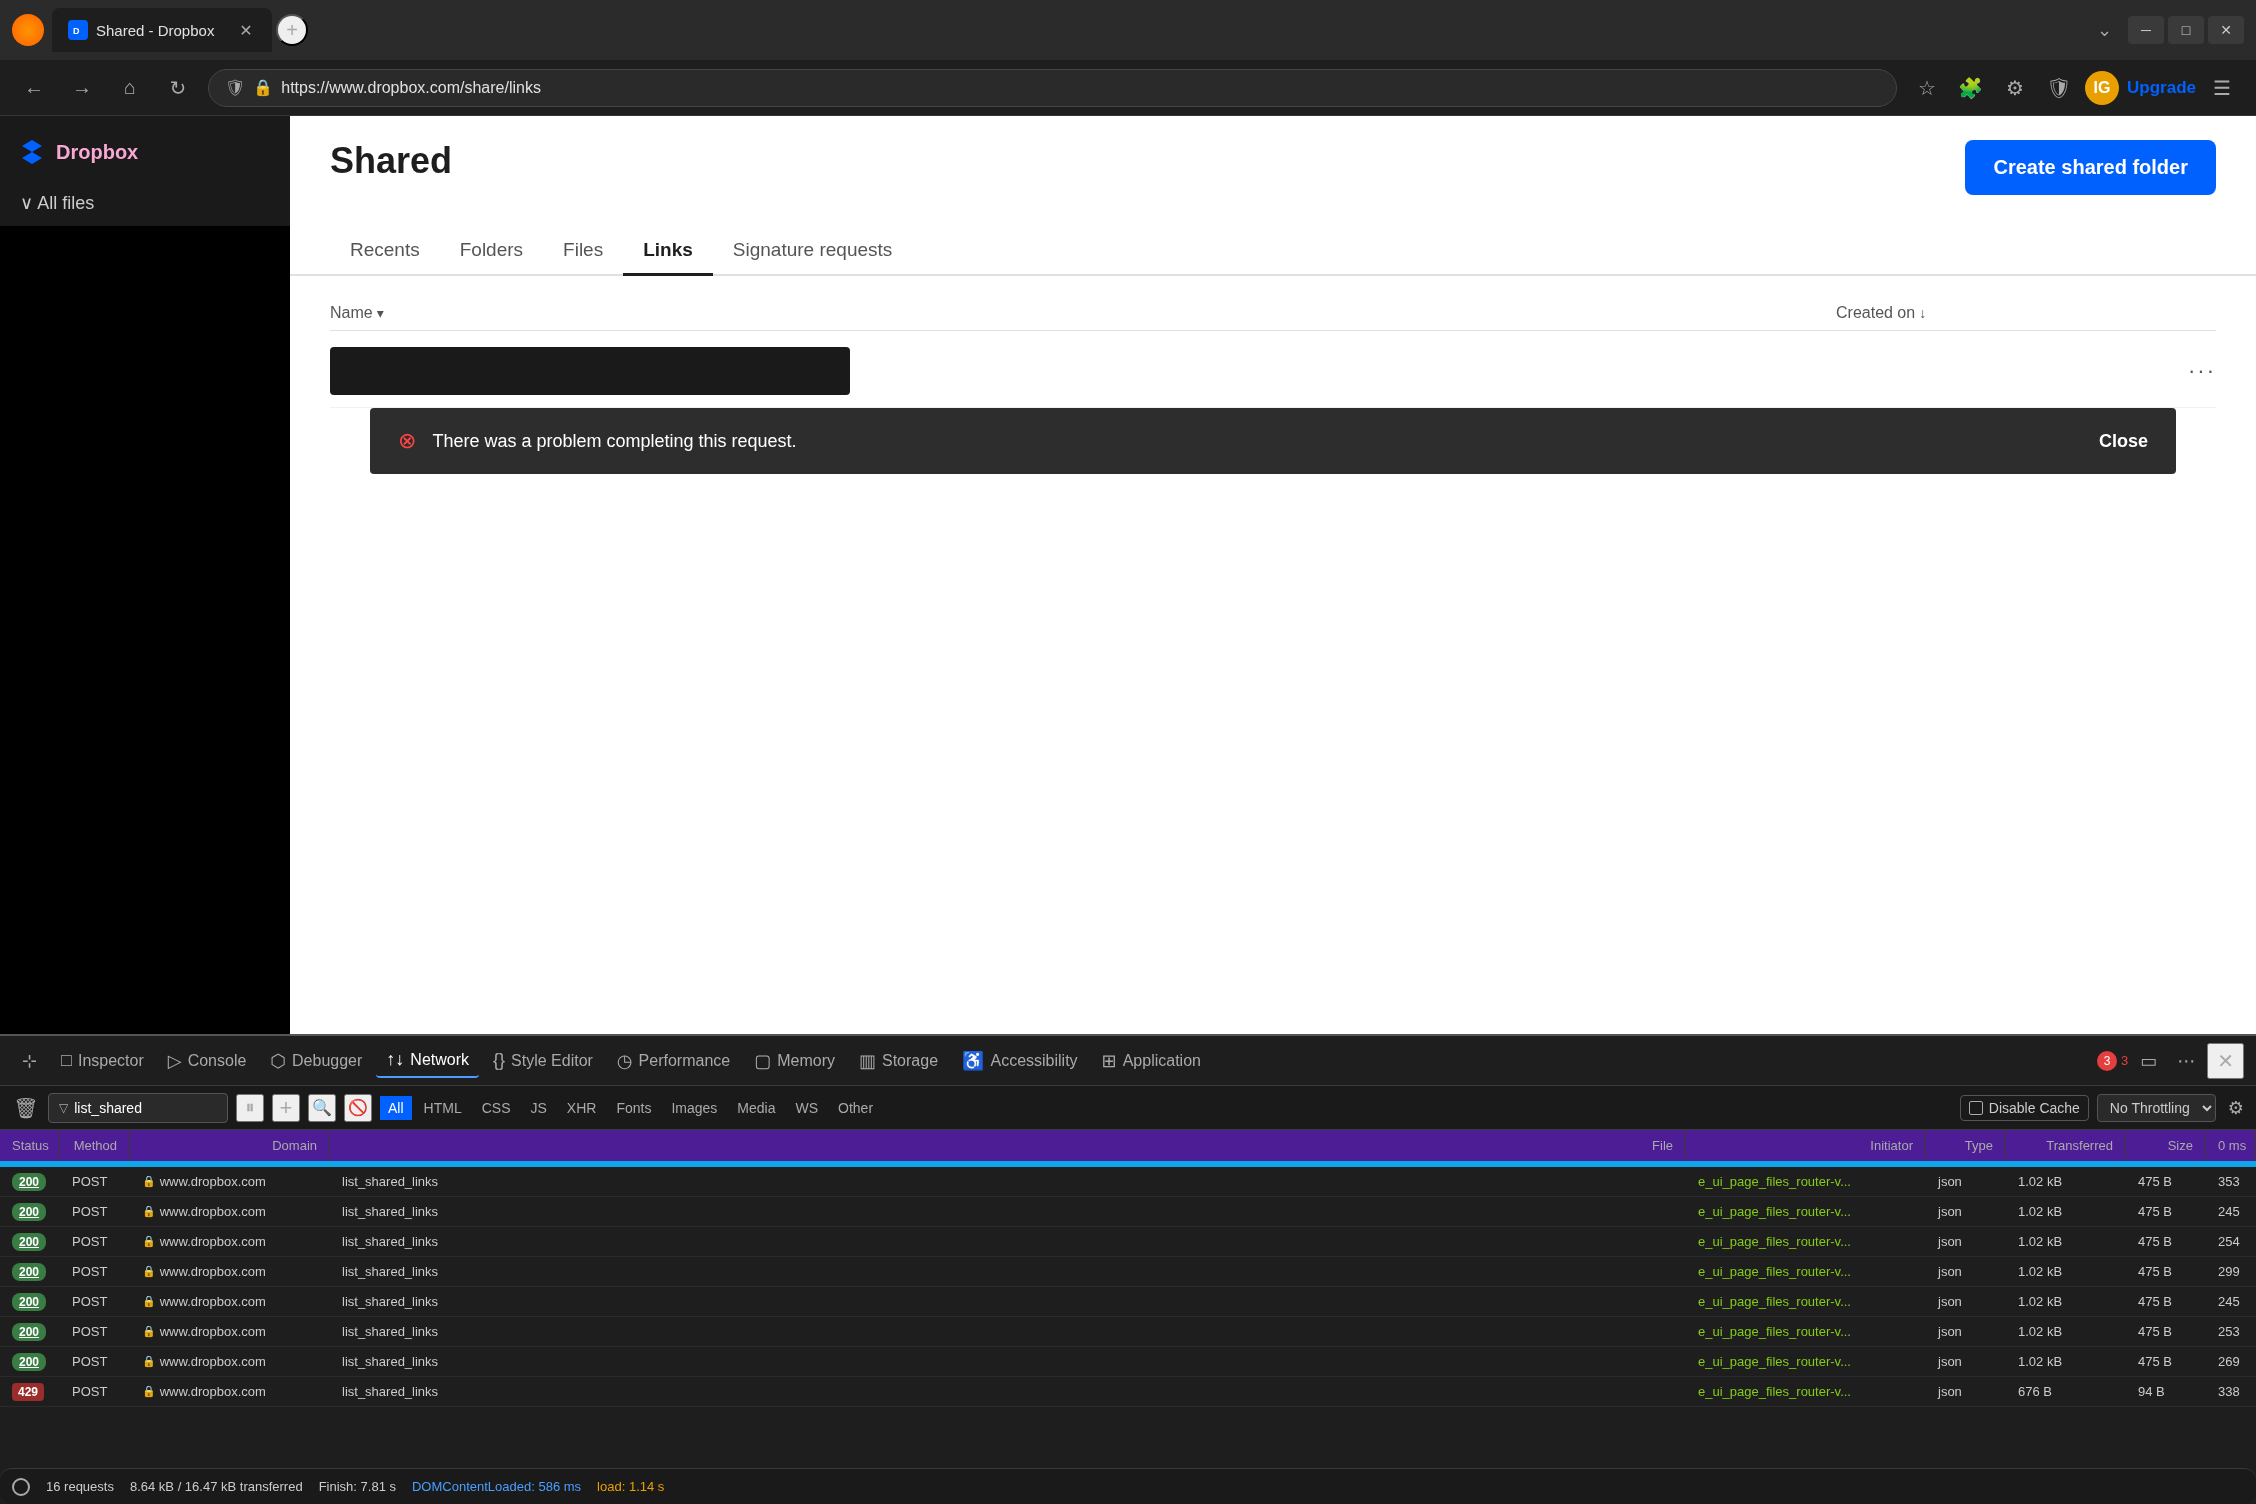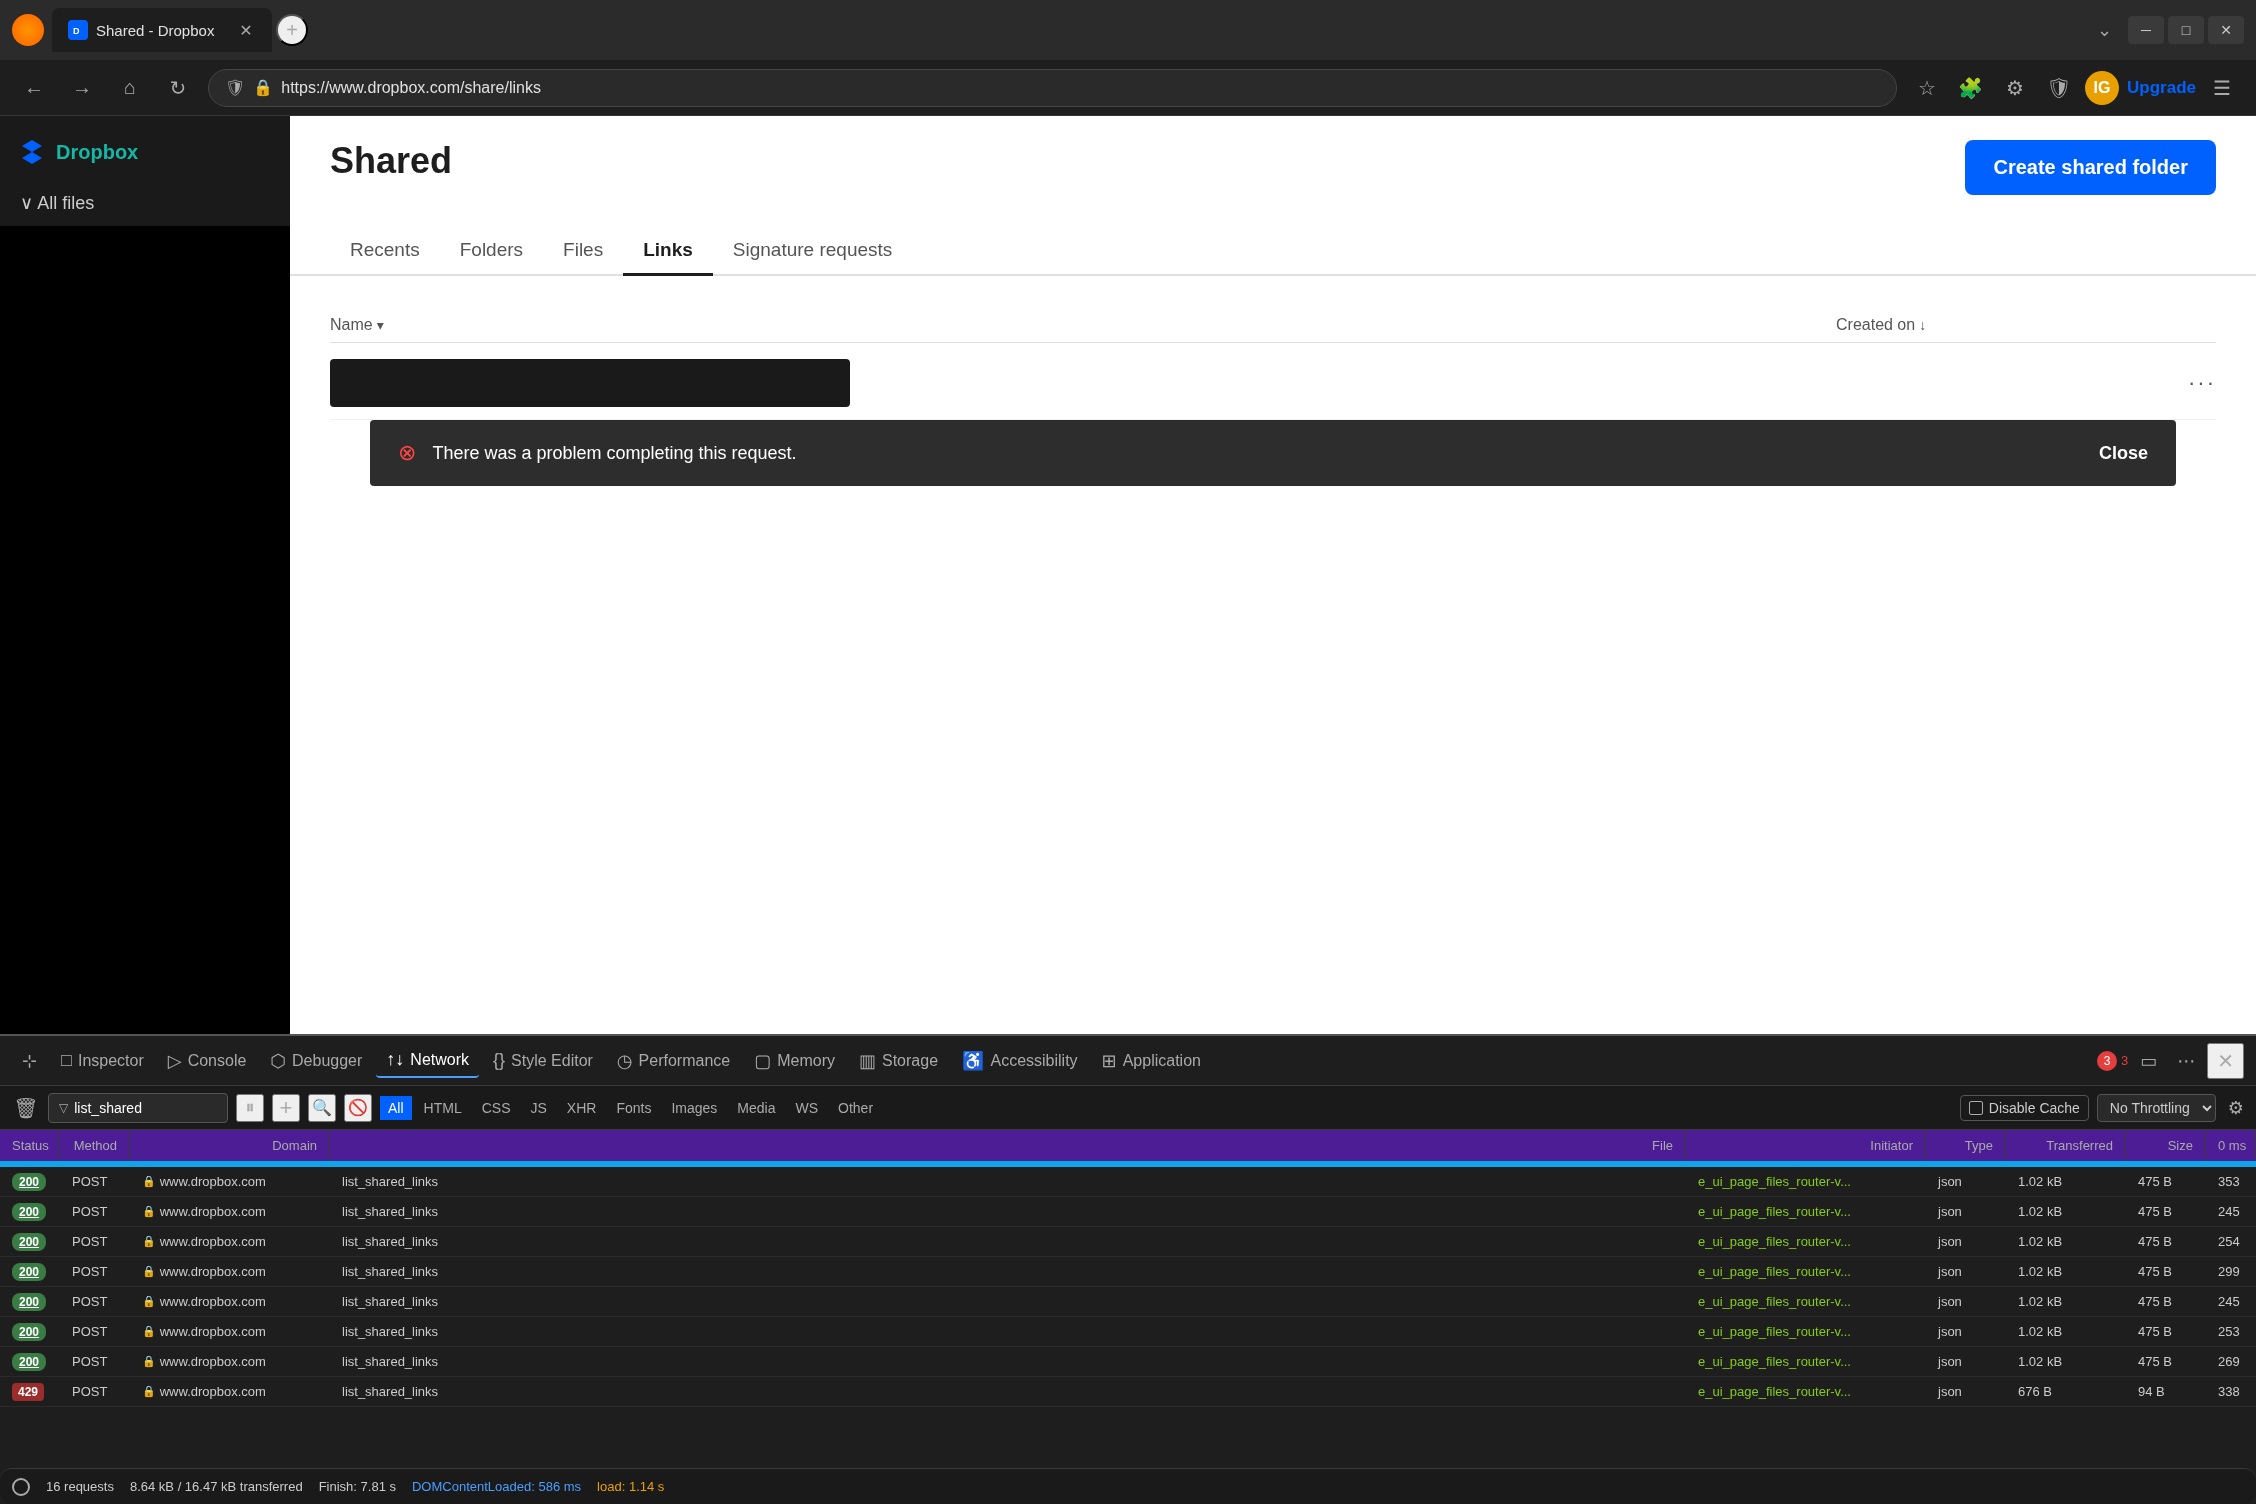--- a/index.html
+++ b/index.html
@@ -31,37 +31,37 @@
     .upgrade-btn { color: #0061fe; font-size: 17px; font-weight: 600; background: none; border: none; cursor: pointer; white-space: nowrap; }
 
     
     .page-content { display: flex; flex: 1; overflow: hidden; background: #fff; }
 
     
     .sidebar { width: 290px; background: #1a1a1a; display: flex; flex-direction: column; flex-shrink: 0; }
     .sidebar-top { padding: 20px 16px 12px; display: flex; align-items: center; gap: 10px; }
     .dropbox-logo { display: flex; align-items: center; gap: 8px; cursor: pointer; }
     .dropbox-icon { width: 32px; height: 32px; }
-    .dropbox-name { color: #14b8a6; font-size: 20px; font-weight: 700; }
+    .dropbox-name { color: #f9a8d4; font-size: 20px; font-weight: 700; }
     .sidebar-all-files { color: #ccc; font-size: 18px; padding: 12px 20px; cursor: pointer; display: flex; align-items: center; gap: 8px; }
     .sidebar-black-area { flex: 1; background: #000; }
 
     
     .main-area { flex: 1; background: #fff; display: flex; flex-direction: column; overflow: hidden; }
     .main-header { padding: 24px 40px 0; display: flex; justify-content: space-between; align-items: flex-start; }
     .page-title { font-size: 36px; font-weight: 700; color: #1e1e1e; }
     .create-folder-btn { background: #0061fe; color: #fff; border: none; border-radius: 8px; padding: 16px 28px; font-size: 20px; font-weight: 600; cursor: pointer; white-space: nowrap; }
 
     
     .tabs-row { display: flex; padding: 20px 40px 0; gap: 0; border-bottom: 2px solid #e0e0e0; margin-top: 12px; }
     .tab-item { padding: 12px 20px; font-size: 19px; color: #555; cursor: pointer; border-bottom: 3px solid transparent; margin-bottom: -2px; }
     .tab-item.active { color: #1e1e1e; border-bottom: 3px solid #1e1e1e; font-weight: 600; }
 
     
-    .table-area { padding: 32px 40px; flex: 1; overflow: auto; }
+    .table-area { padding: 20px 40px; flex: 1; overflow: auto; }
     .table-header { display: flex; padding: 8px 0; border-bottom: 1px solid #e0e0e0; margin-bottom: 4px; }
     .col-name { flex: 1; font-size: 16px; color: #555; display: flex; align-items: center; gap: 4px; }
     .col-created { width: 300px; font-size: 16px; color: #555; display: flex; align-items: center; gap: 4px; }
     .col-actions { width: 80px; }
     .sort-arrow { font-size: 14px; }
 
     .table-row { display: flex; align-items: center; padding: 12px 0; border-bottom: 1px solid #f0f0f0; }
     .row-name { flex: 1; }
     .name-redacted { background: #1a1a1a; height: 48px; width: 520px; border-radius: 4px; }
     .row-created { width: 300px; }

